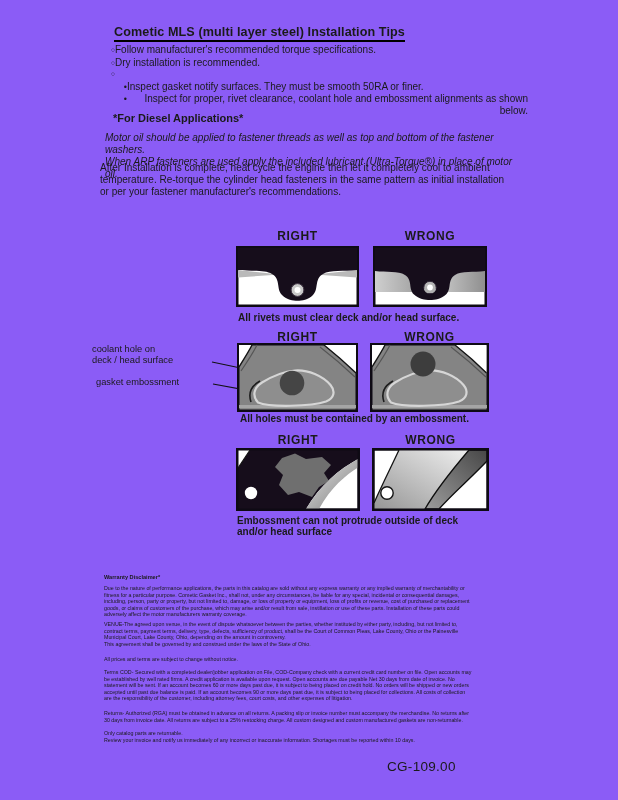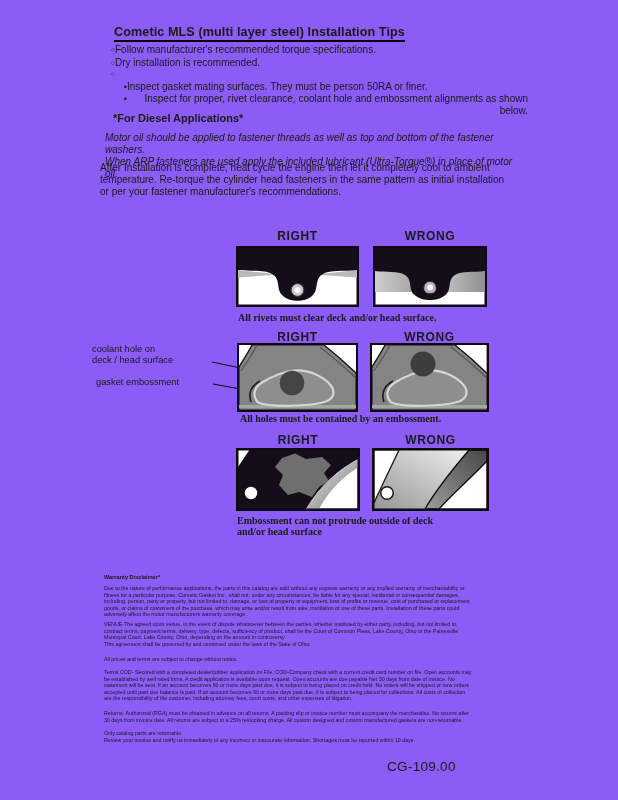--- a/index.html
+++ b/index.html
@@ -13,21 +13,21 @@
     border-bottom:2px solid #000;padding-bottom:1px;display:inline-block;
   }
   .body-text{font-size:10px;line-height:12px;}
   .bullets{font-size:10px;line-height:11.5px;}
   .b-row{display:flex;align-items:baseline;}
   .b-marker{width:7px;font-size:6.5px;flex:0 0 auto;transform:translateY(-1px);}
   .sb-row{padding-left:12px;}
   .sb-marker{width:7px;font-size:9px;flex:0 0 auto;}
   .bold{font-weight:bold;}
   .fig-label{font-size:12px;font-weight:bold;letter-spacing:.6px;text-align:center;}
-  .fig-caption{font-size:10px;font-weight:bold;line-height:10.5px;white-space:pre-line;font-family:Liberation Serif, serif;}
+  .fig-caption{font-size:10px;font-weight:bold;line-height:10.5px;white-space:pre-line;}
   .prewrap{white-space:pre-line;}
   .side-label{font-size:9.3px;line-height:10.8px;text-align:left;white-space:pre-line;}
   .legal{font-size:5.3px;line-height:6.6px;white-space:pre-line;letter-spacing:0;}
   .legal-head{font-size:5.6px;font-weight:bold;}
   .code{font-size:13.5px;letter-spacing:.3px;}
   svg{display:block;}
 </style>
 </head>
 <body>
 
@@ -44,21 +44,21 @@
     </div>
     <div class="b-row">
       <span class="b-marker">○</span>
       <span>Dry installation is recommended.</span>
     </div>
     <div class="b-row">
       <span class="b-marker">○</span>
     </div>
     <div class="b-row sb-row">
       <span class="sb-marker">•</span>
-      <span>Inspect gasket mating surfaces.  They must be person 50RA or finer.</span>
+      <span>Inspect gasket notify surfaces.  They must be smooth 50RA or finer.</span>
     </div>
     <div class="b-row sb-row">
       <span class="sb-marker">•</span>
       <span>Inspect for proper, rivet clearance, coolant hole and embossment alignments as shown below.</span>
     </div>
   </div>
 
   <div class="abs bold" style="left:113px;top:112px;font-size:11px;">*For Diesel Applications*</div>
   <div class="abs body-text prewrap" style="left:105px;top:132px;width:420px;font-style:italic;">Motor oil should be applied to fastener threads as well as top and bottom of the fastener washers.
 When ARP fasteners are used apply the included lubricant (Ultra-Torque®) in place of motor oil.</div>

